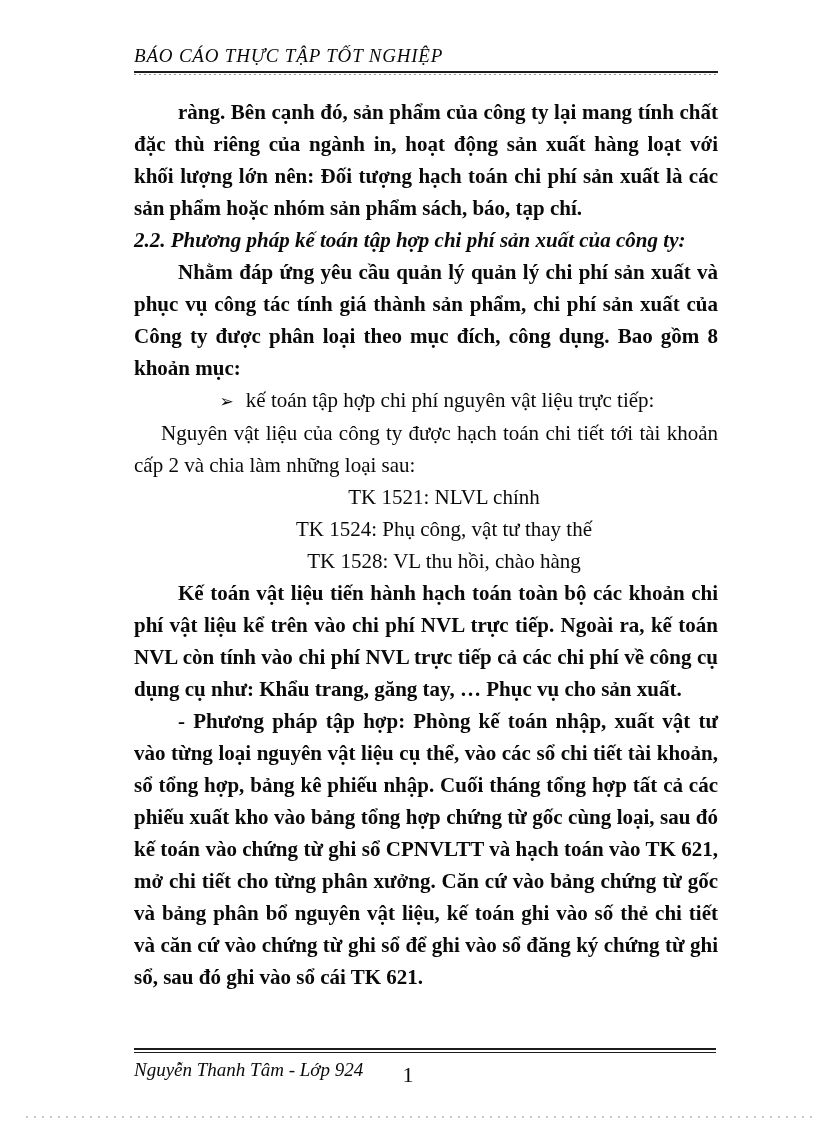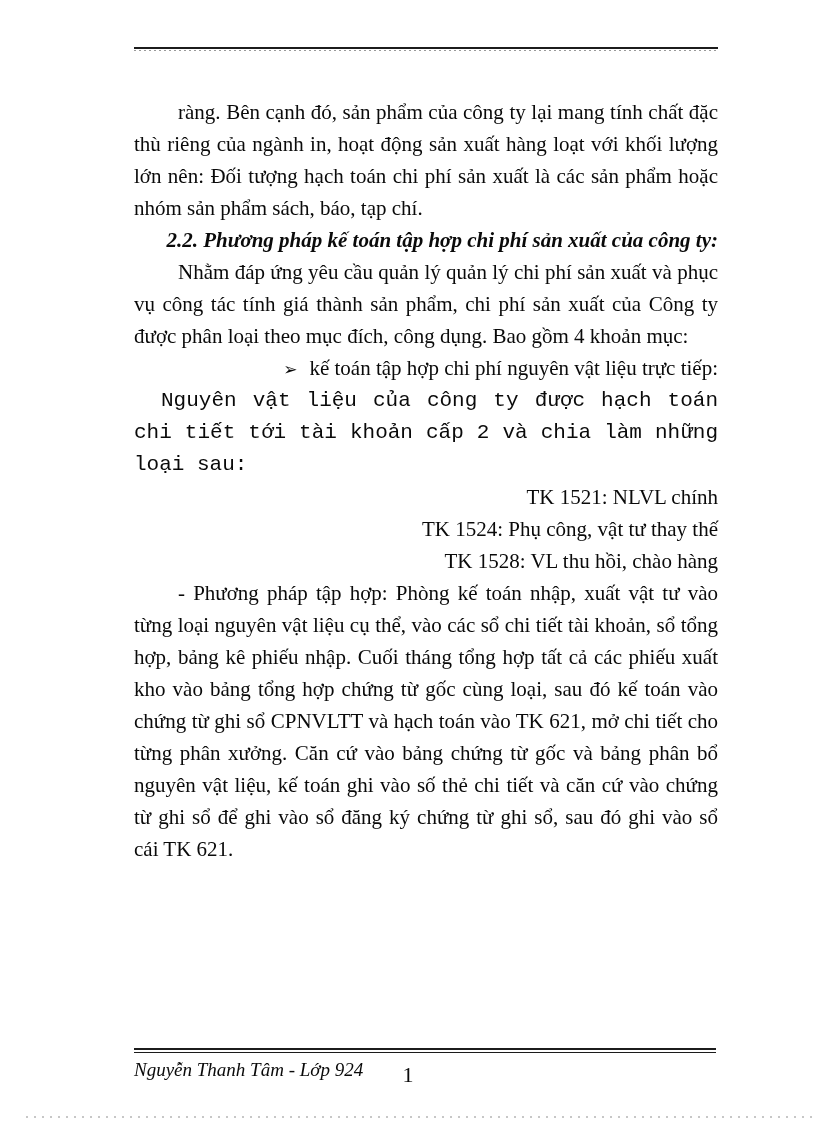--- a/index.html
+++ b/index.html
@@ -46,38 +46,38 @@
   .content {
     position: absolute;
     top: 96px;
     left: 134px;
     right: 98px;
     font-size: 21px;
     line-height: 32px;
     text-align: justify;
   }
   .content p { margin: 0; }
-  .para.indent   { text-indent: 44px; }
-  .para.indent-sm{ text-indent: 27px; font-family: Liberation Mono, monospace; }
+  .para.indent   { text-indent: 44px; font-weight: bold; }
+  .para.indent-sm{ text-indent: 27px; }
   .heading {
     font-weight: bold;
     font-style: italic;
-    text-align: right;
+    text-align: left;
   }
   .bullet-line {
-    text-align: right;
+    text-align: center;
     padding-left: 22px;
   }
   .bullet-marker {
     font-family: "DejaVu Sans", sans-serif;
     font-size: 17px;
     margin-right: 12px;
   }
   .tk-list { padding-left: 36px; }
-  .tk-item { text-align: right; }
+  .tk-item { text-align: center; }
 
   
   .footer {
     position: absolute;
     top: 1048px;
     left: 134px;
     right: 100px;
   }
   .footer-rule-a { height: 2px; background: #1c1c1c; }
   .footer-rule-b { margin-top: 2px; height: 1px; background: #1c1c1c; }
@@ -105,44 +105,46 @@
     height: 2px;
     background: repeating-linear-gradient(to right, #c7c7c7 0 2px, transparent 2px 8px);
   }
 </style>
 </head>
 <body>
 
 <div class="page">
 
   <div class="header">
+    <div class="header-title">BÁO CÁO THỰC TẬP TỐT NGHIỆP</div>
     <div class="header-rule-solid"></div>
     <div class="header-rule-dotted"></div>
   </div>
 
   <div class="content">
 
     <p class="para indent">ràng. Bên cạnh đó, sản phẩm của công ty lại mang tính chất đặc thù riêng của ngành in, hoạt động sản xuất hàng loạt với khối lượng lớn nên: Đối tượng hạch toán chi phí sản xuất là các sản phẩm hoặc nhóm sản phẩm sách, báo, tạp chí.</p>
 
     <p class="heading">2.2. Phương pháp kế toán tập hợp chi phí sản xuất của công ty:</p>
 
-    <p class="para indent">Nhằm đáp ứng yêu cầu quản lý quản lý chi phí sản xuất và phục vụ công tác tính giá thành sản phẩm, chi phí sản xuất của Công ty được phân loại theo mục đích, công dụng. Bao gồm 4 khoản mục:</p>
+    <p class="para indent">Nhằm đáp ứng yêu cầu quản lý quản lý chi phí sản xuất và phục vụ công tác tính giá thành sản phẩm, chi phí sản xuất của Công ty được phân loại theo mục đích, công dụng. Bao gồm 8 khoản mục:</p>
 
     <p class="bullet-line">
       <span class="bullet-marker">➢</span><span>kế toán tập hợp chi phí nguyên vật liệu trực tiếp:</span>
     </p>
 
     <p class="para indent-sm">Nguyên vật liệu  của công ty được hạch toán chi tiết tới tài khoản cấp 2 và chia làm những loại sau:</p>
 
     <div class="tk-list">
       <p class="tk-item">TK 1521: NLVL  chính</p>
       <p class="tk-item">TK 1524: Phụ công, vật tư thay thế</p>
       <p class="tk-item">TK 1528: VL thu hồi, chào hàng</p>
     </div>
 
+    <p class="para indent">Kế toán vật liệu  tiến hành hạch toán toàn bộ các khoản chi phí vật liệu kể trên vào chi phí NVL trực tiếp. Ngoài ra, kế toán NVL  còn tính vào chi phí NVL trực tiếp cả các chi phí về công cụ dụng cụ như: Khẩu trang, găng tay, … Phục vụ cho sản xuất.</p>
 
     <p class="para indent">- Phương pháp tập hợp: Phòng kế toán nhập, xuất vật tư vào từng loại nguyên vật liệu  cụ thể, vào các sổ chi tiết tài khoản, sổ tổng hợp, bảng kê phiếu nhập. Cuối tháng tổng hợp tất cả các phiếu xuất kho vào bảng tổng hợp chứng từ gốc cùng loại, sau đó kế toán vào chứng từ ghi sổ CPNVLTT và hạch toán vào TK 621, mở chi tiết  cho từng phân xưởng. Căn cứ vào bảng chứng từ gốc và bảng phân bổ nguyên vật liệu, kế toán ghi vào số thẻ chi tiết và căn cứ vào chứng từ ghi sổ để ghi vào sổ đăng ký chứng từ ghi sổ, sau đó ghi vào sổ cái TK 621.</p>
 
   </div>
 
   <div class="footer">
     <div class="footer-rule-a"></div>
     <div class="footer-rule-b"></div>
     <div class="footer-author">Nguyễn Thanh Tâm - Lớp 924</div>
     <div class="footer-page-number">1</div>

